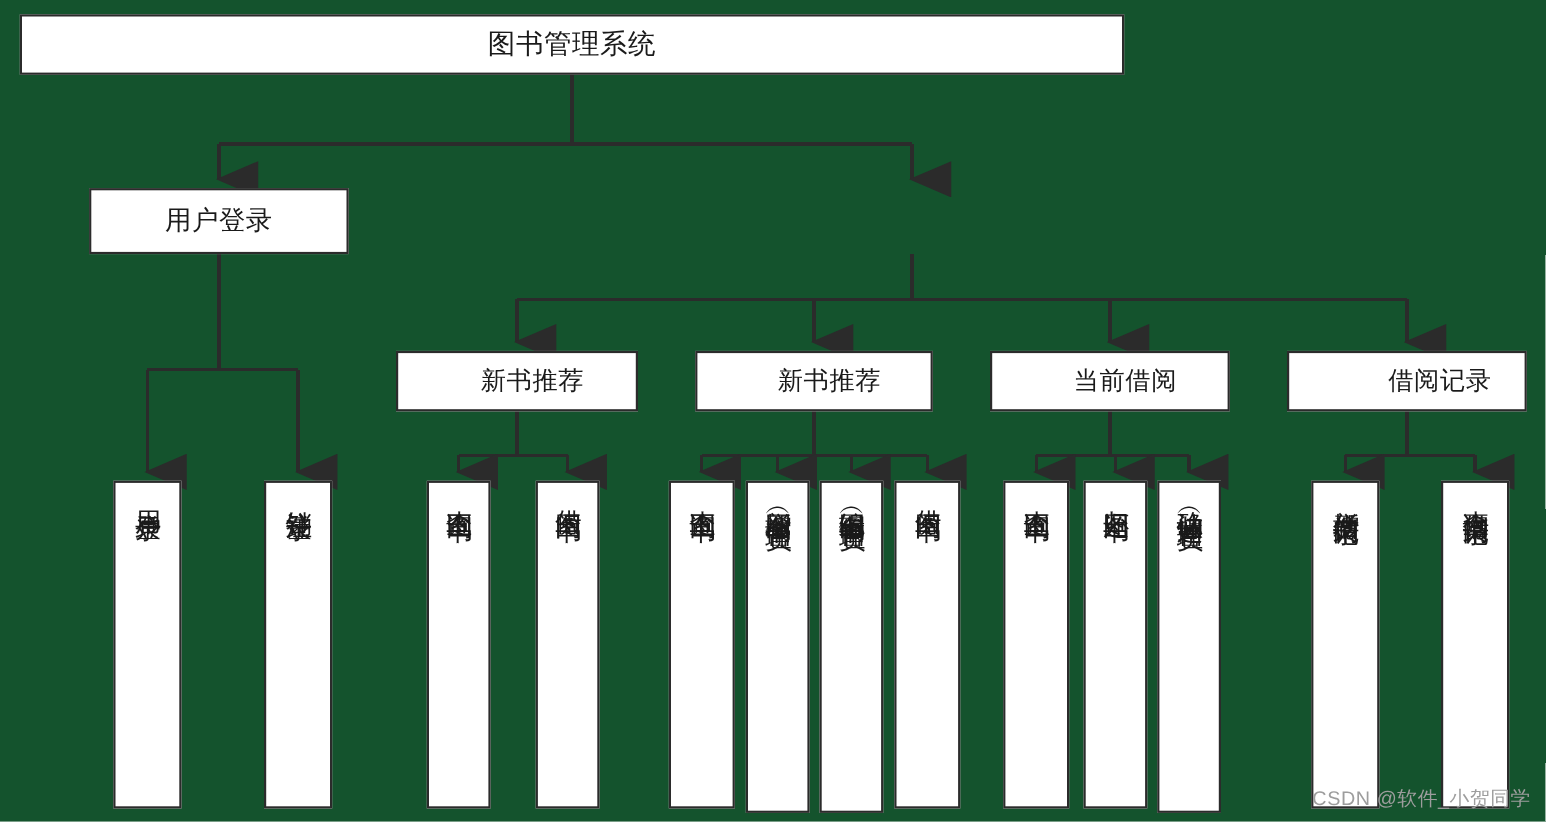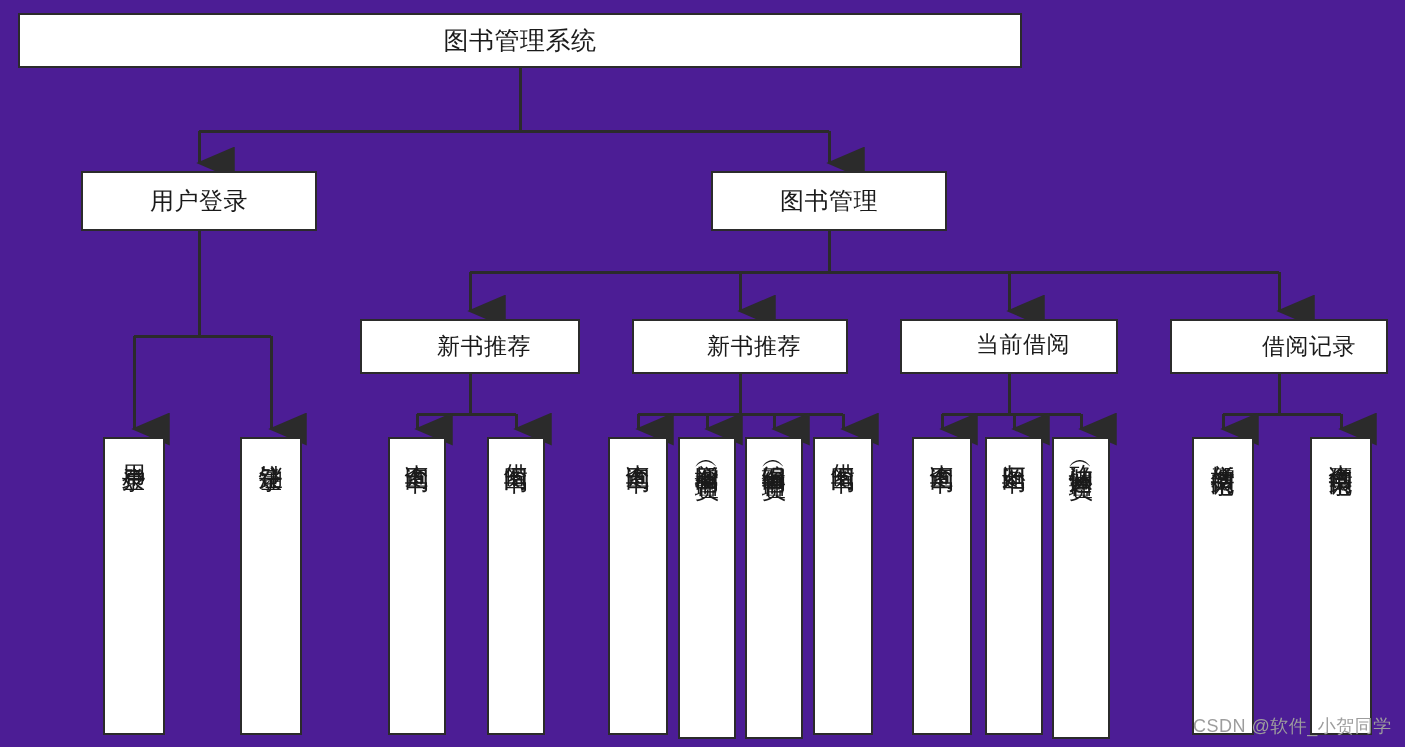--- a/index.html
+++ b/index.html
@@ -7,21 +7,21 @@
     padding: 0;
     background: #ffffff;
   }
   body {
     font-family: "Liberation Sans", "DejaVu Sans", sans-serif;
   }
   #canvas {
     position: relative;
     width: 1405px;
     height: 747px;
-    background: #4c1d95;
+    background: #14532d;
     overflow: hidden;
   }
   #wires {
     position: absolute;
     left: 0;
     top: 0;
     width: 1405px;
     height: 747px;
   }
   .node {
@@ -124,31 +124,28 @@
     </g>
   </svg>
 
   <div class="node root horiz" style="left:18px; top:13px; width:1004px; height:55px;">
     <span class="node-label">图书管理系统</span>
   </div>
 
   <div class="node l2 horiz" style="left:81px; top:171px; width:236px; height:60px;">
     <span class="node-label">用户登录</span>
   </div>
-  <div class="node l2 horiz" style="left:711px; top:171px; width:236px; height:60px;">
-    <span class="node-label">图书管理</span>
-  </div>
 
   <div class="node l3 horiz" style="left:360px; top:319px; width:220px; height:55px;">
     <span class="node-label">新书推荐</span>
   </div>
   <div class="node l3 horiz" style="left:632px; top:319px; width:216px; height:55px;">
     <span class="node-label">新书推荐</span>
   </div>
-  <div class="node l3 horiz" style="left:900px; top:319px; width:218px; height:55px;font-family:Liberation Mono, monospace;">
+  <div class="node l3 horiz" style="left:900px; top:319px; width:218px; height:55px;">
     <span class="node-label">当前借阅</span>
   </div>
   <div class="node l3 horiz" style="left:1170px; top:319px; width:218px; height:55px;padding-left:32px;">
     <span class="node-label">借阅记录</span>
   </div>
 
   <div class="node leaf" style="left:103px; top:437px; width:62px; height:298px;">
     <span class="node-label">用户登录</span>
   </div>
   <div class="node leaf" style="left:240px; top:437px; width:62px; height:298px;">

